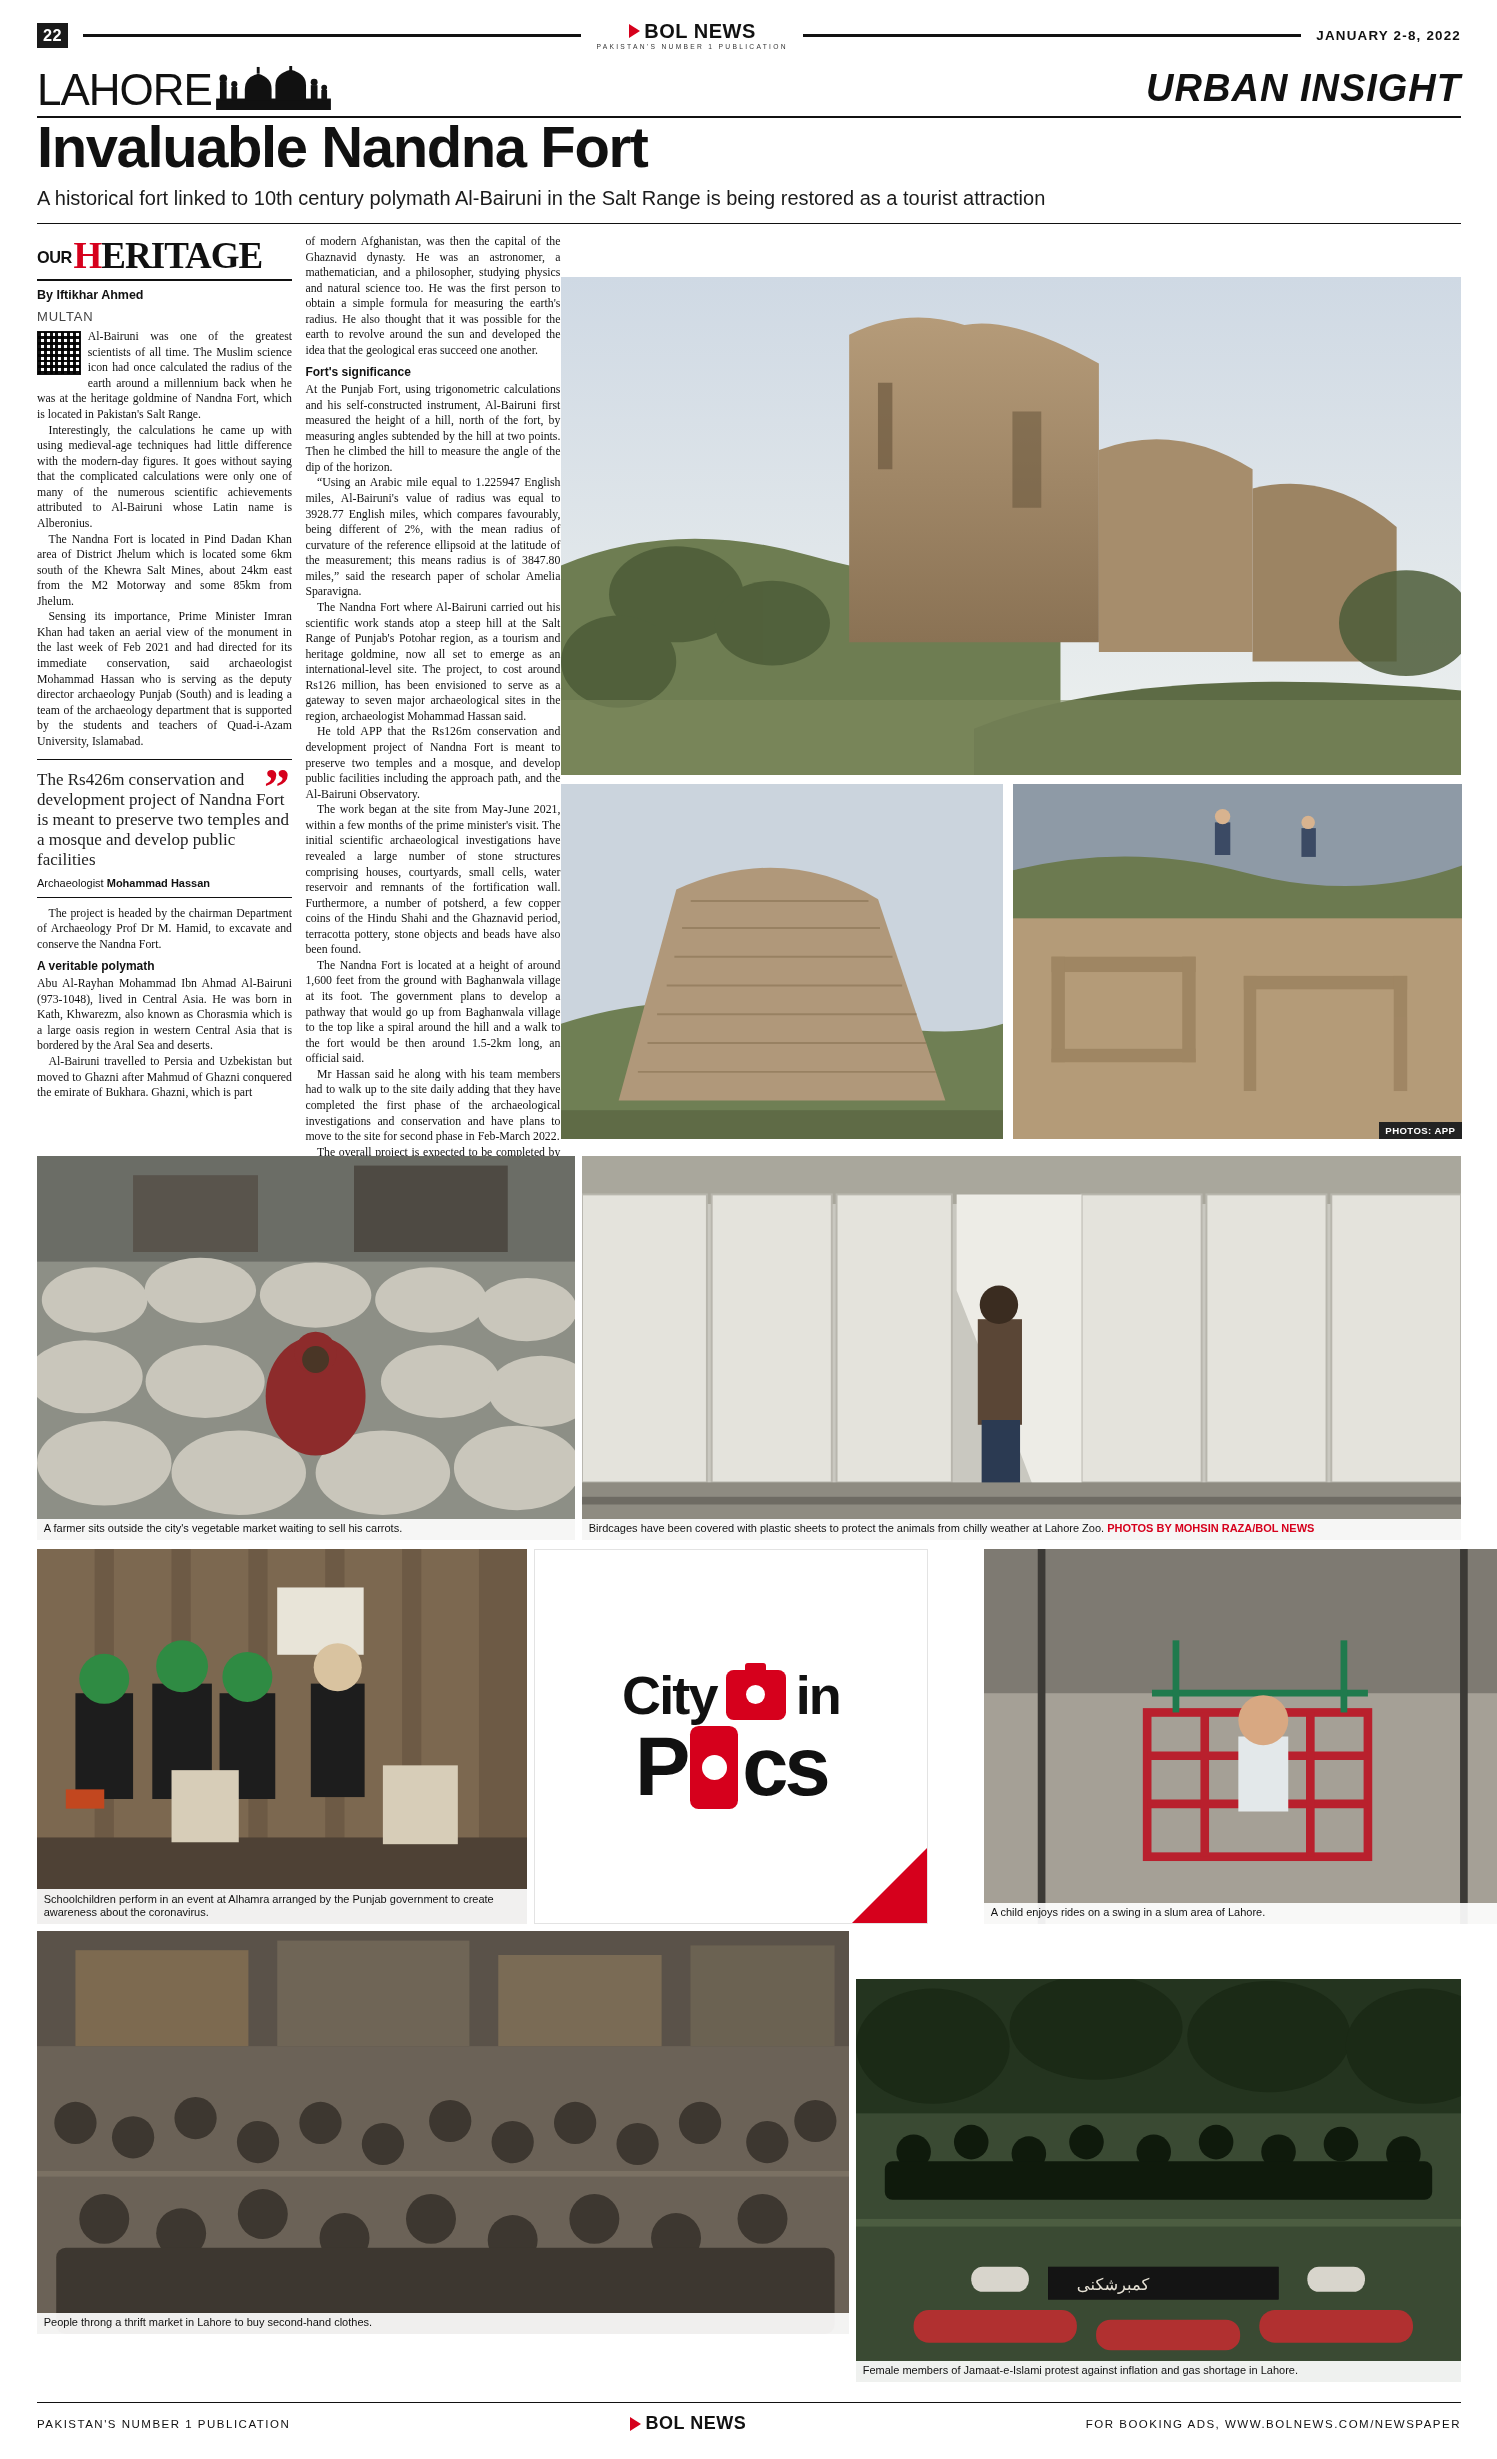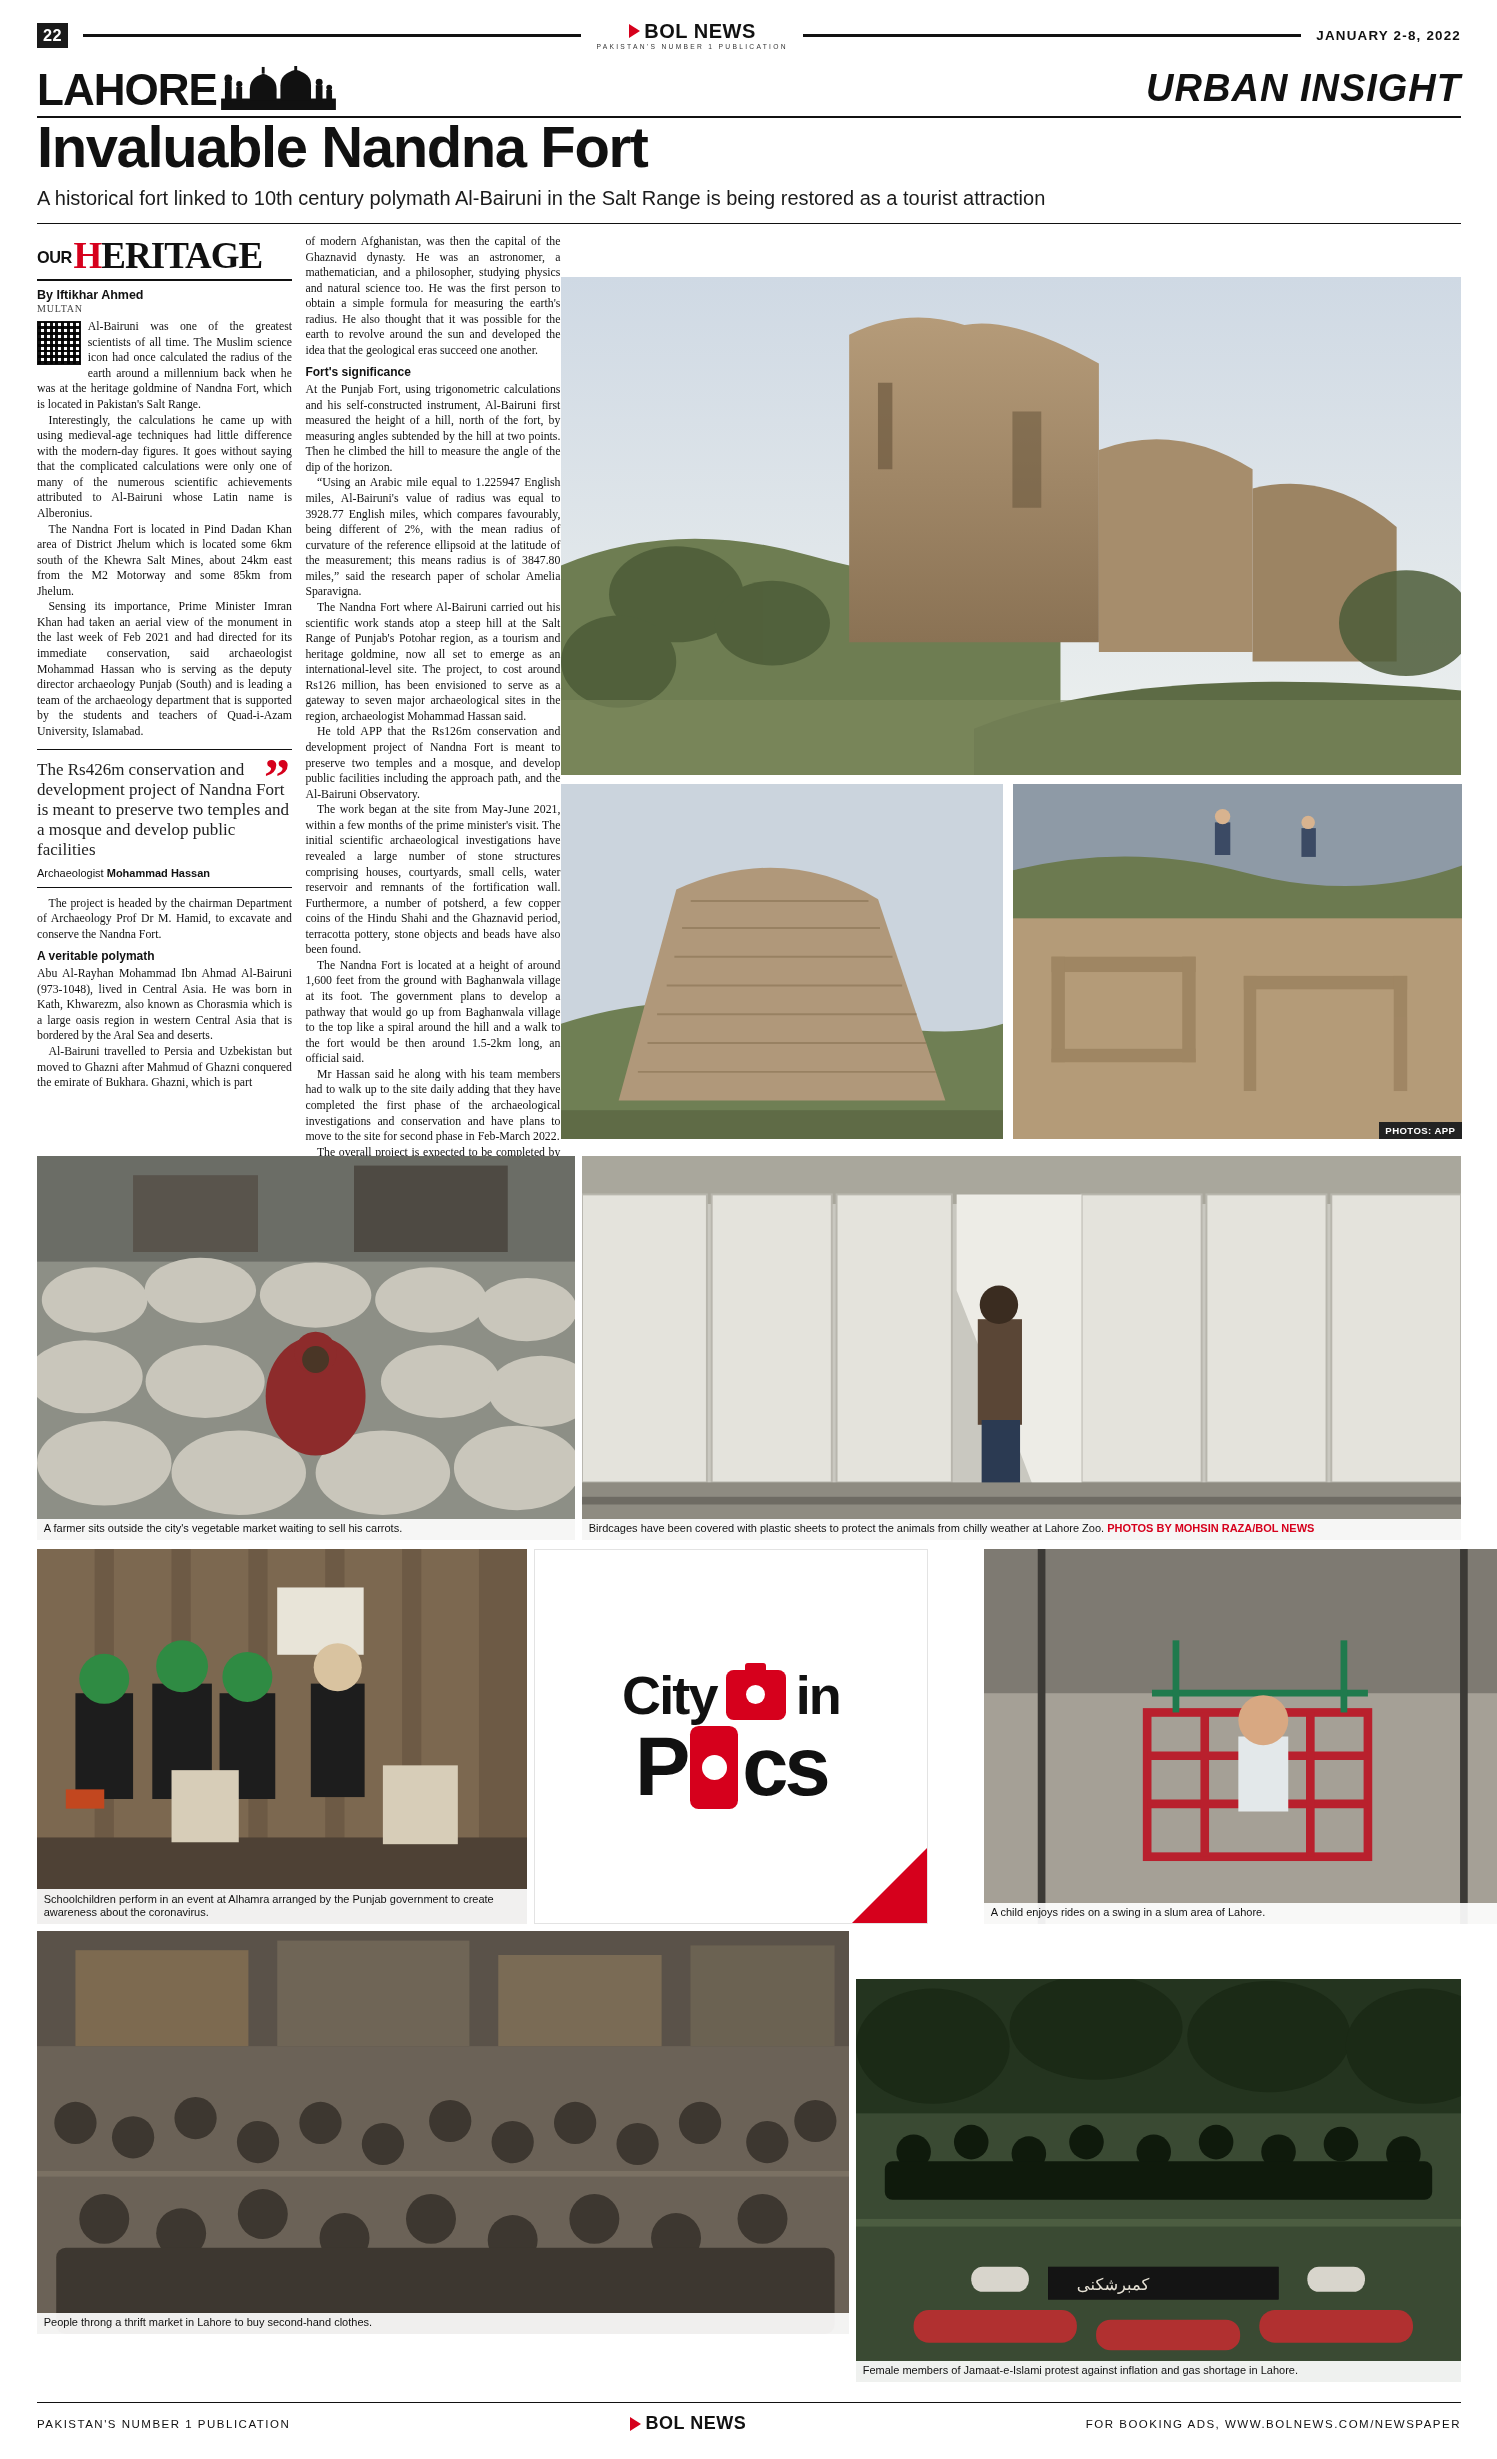--- a/index.html
+++ b/index.html
@@ -27,21 +27,21 @@
     width:0;height:0;border-top:7.7px solid transparent;border-bottom:7.7px solid transparent;
     border-left:11.5px solid #d6001c;
   }
   .bol-word { font-family:"Liberation Sans", sans-serif; font-weight:bold; font-size:20px; letter-spacing:0.5px; }
   .bol-sub { font-family:"Liberation Sans", sans-serif; font-size:6.7px; letter-spacing:2.3px; color:#333; margin-top:2.9px; }
   .mast-date { font-family:"Liberation Sans", sans-serif; font-size:13.4px; font-weight:bold; letter-spacing:1.2px; color:#111; white-space:nowrap; }
 
   
   .secondbar { display:flex; align-items:flex-end; justify-content:space-between; margin-top:11.5px; height:56px; border-bottom:2.9px solid #111; padding-bottom:5.8px;}
   .lahore-wrap { display:flex; align-items:flex-end; gap:3.8px; }
-  .lahore-word { font-family:"Liberation Sans", sans-serif; font-weight:bold; font-size:44px; letter-spacing:-1px; line-height:.9; }
+  .lahore-word { font-family:"Liberation Sans", sans-serif; font-weight:normal; font-size:44px; letter-spacing:-1px; line-height:.9; }
   .mosque-icon { position:relative; width:115px; height:44px; }
   .urban-insight { font-family:"Liberation Sans", sans-serif; font-weight:bold; font-style:italic; font-size:38px; letter-spacing:1px; }
 
   
   .headline { font-family:"Liberation Sans", sans-serif; font-weight:bold; font-size:58px; letter-spacing:-1.4px; line-height:1; }
   .subhead { font-family:"Liberation Sans", sans-serif; font-size:20px; margin-top:11.5px; color:#1b1b1b; }
   .hr-thin { height:1px; background:#111; margin-top:13.4px; }
 
   
   .article { display:flex; gap:13.4px; margin-top:9.6px; }
@@ -51,21 +51,21 @@
   .col p.first { text-indent:0; }
 
   
   .heritage-logo { display:flex; align-items:flex-end; gap:1.9px; padding:5.8px 0 3.8px 0;}
   .our-word { font-family:"Liberation Sans", sans-serif; font-weight:bold; font-size:16.3px; letter-spacing:-0.5px; transform:translateY(-3.8px);}
   .heritage-word { font-family:"Liberation Serif", serif; font-weight:bold; font-size:37px; letter-spacing:-1px; line-height:.85;}
   .heritage-word .red { color:#d6001c; }
   .heritage-rule { height:1.9px; background:#111; margin:3.8px 0 7.7px 0; }
 
   .byline { font-family:"Liberation Sans", sans-serif; font-weight:bold; font-size:12.5px; }
-  .byline-city { font-family:Liberation Serif, serif; font-size:10px; letter-spacing:0.8px; color:#444; margin-top:1px; margin-bottom:4.8px;}
+  .byline-city { font-family:Liberation Sans, sans-serif; font-size:13px; letter-spacing:0.8px; color:#444; margin-top:7px; margin-bottom:4.8px;}
 
   .qr { width:44px; height:44px; float:left; margin:1.9px 6.7px 1.9px 0; background:
       repeating-linear-gradient(90deg,#111 0 2.9px,#fff 2.9px 5.8px),
       repeating-linear-gradient(0deg,#111 0 2.9px,transparent 2.9px 5.8px);
       background-blend-mode:multiply; border:1.9px solid #111;}
 
   .subhead2 { font-family:"Liberation Sans", sans-serif; font-weight:bold; font-size:12px; margin:6.7px 0 2.9px; }
 
   
   .pullquote { border-top:1.9px solid #111; border-bottom:1px solid #111; margin-top:9.6px; padding:9.6px 0 7.7px 0; position:relative;}

